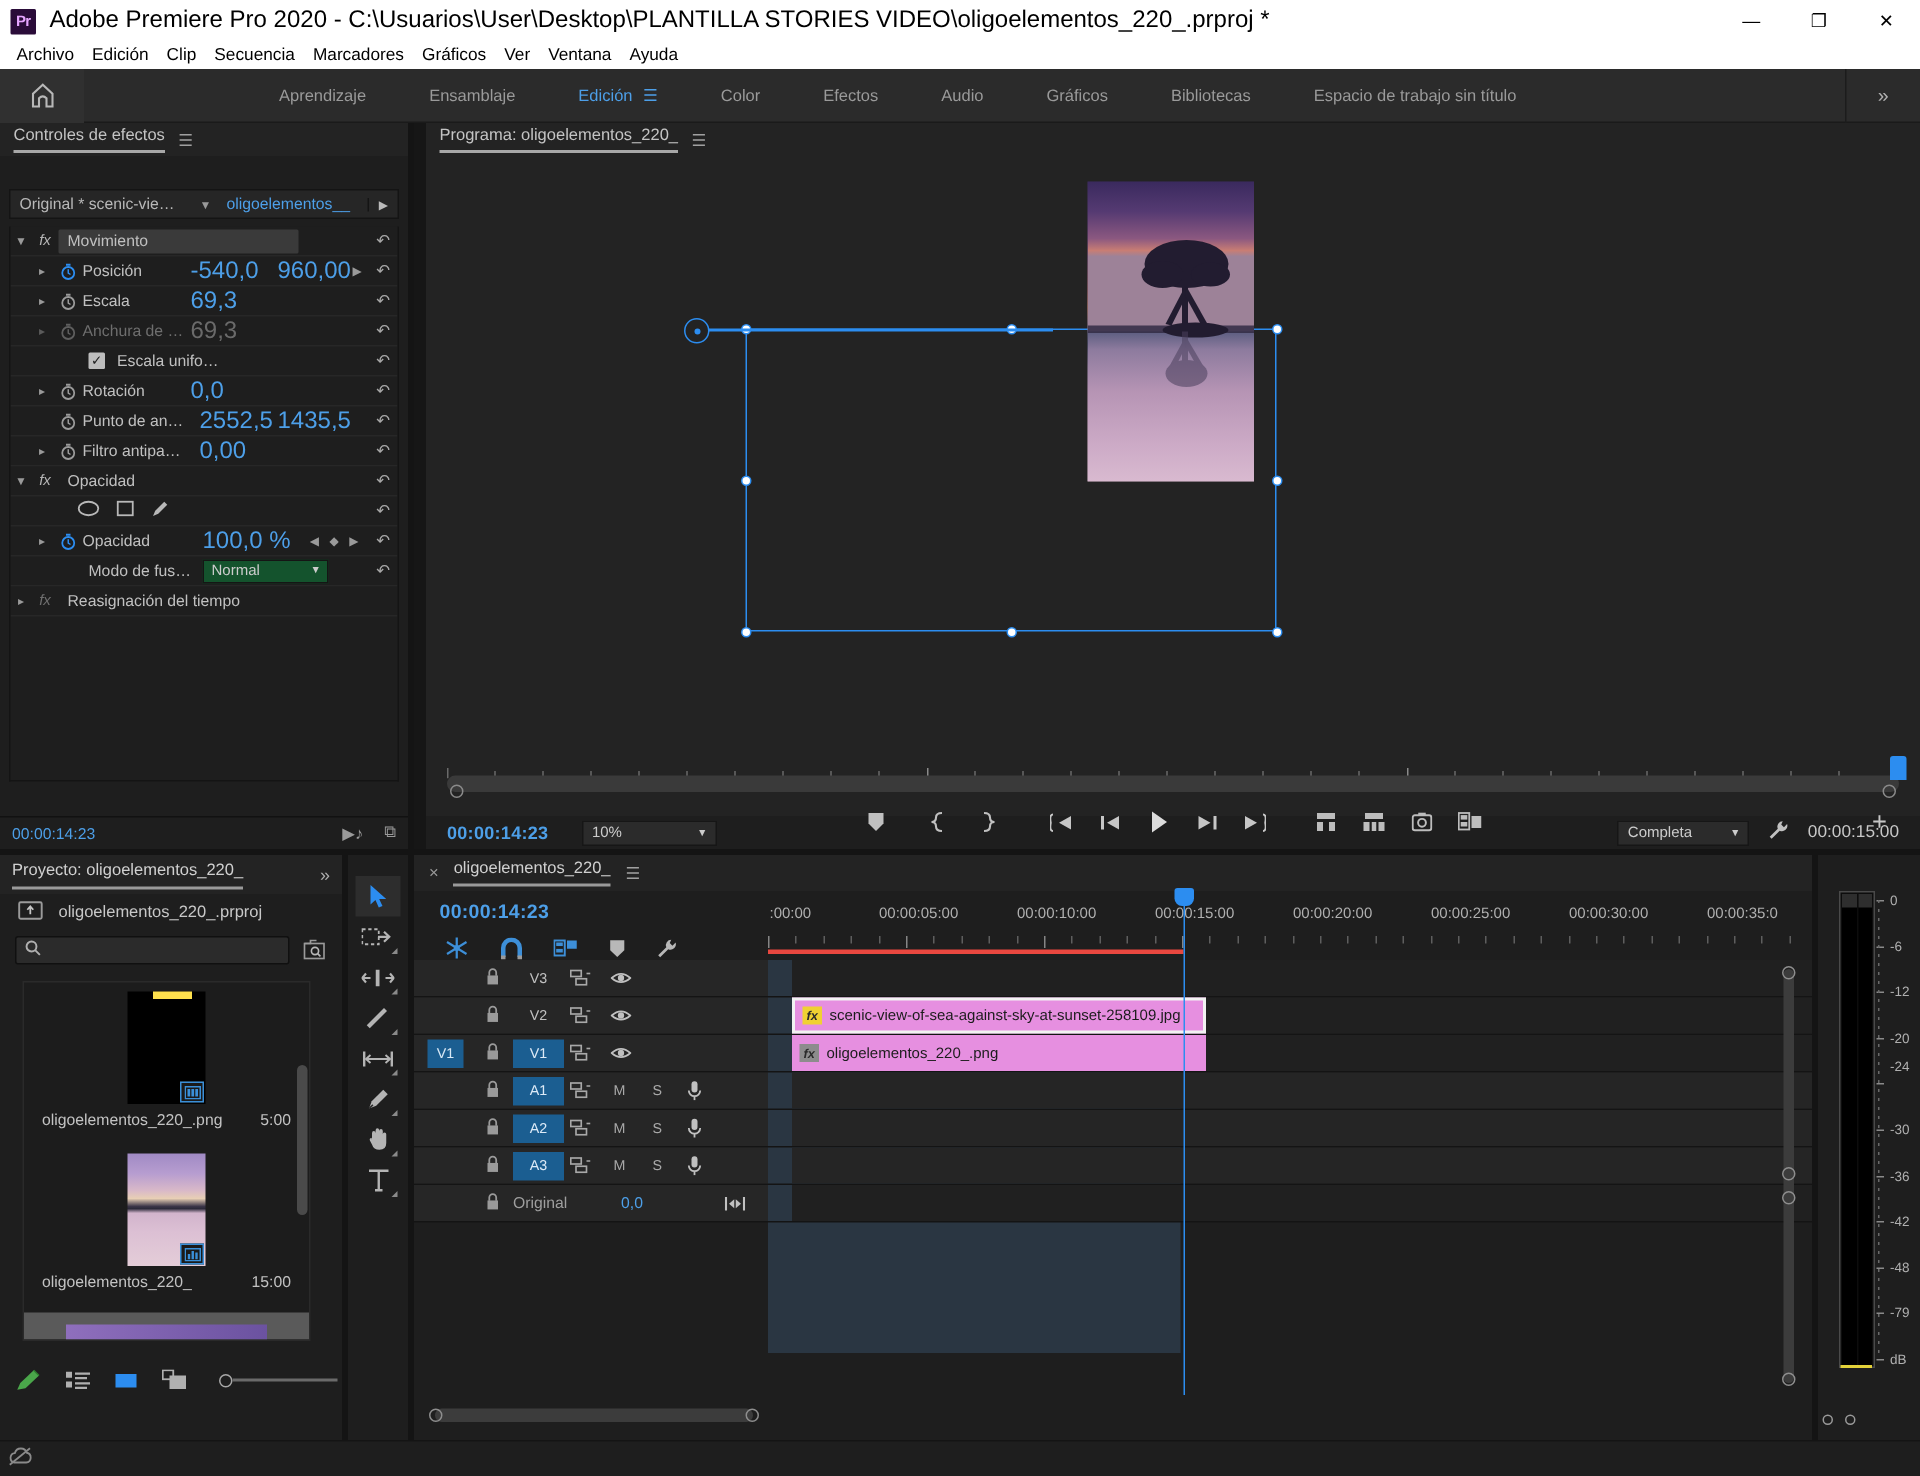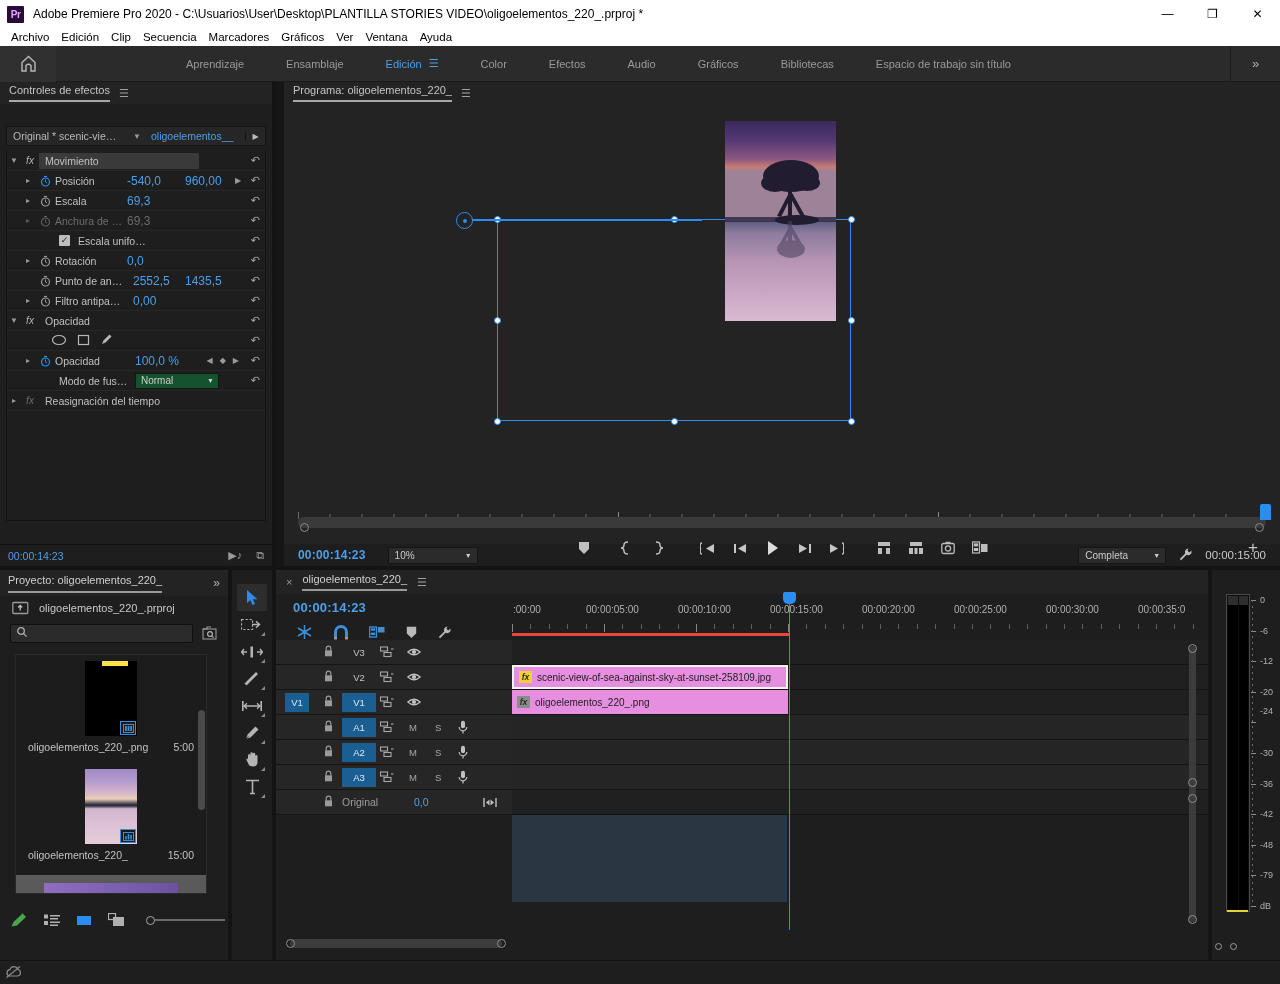--- a/index.html
+++ b/index.html
@@ -18,21 +18,21 @@
   .titlebar {
     position: absolute; left: 0; top: 0; width: 1280px; height: 28px;
     background: #ffffff; display: flex; align-items: center;
   }
   .pr-logo {
     width: 17px; height: 17px; margin-left: 7px; background: #2a0c39;
     color: #e6a5ff; font-size: 10px; font-weight: bold;
     display: flex; align-items: center; justify-content: center;
     border-radius: 1px; letter-spacing: -0.5px;
   }
-  .title-text { margin-left: 9px; font-size: 12px; color: #000; white-space: nowrap; }
+  .title-text { margin-left: 9px; font-size: 16px; color: #000; white-space: nowrap; }
   .win-btns { margin-left: auto; display: flex; height: 28px; }
   .win-btn {
     width: 45px; height: 28px; display: flex; align-items: center;
     justify-content: center; color: #000; font-size: 12px;
   }
 
   
   .menubar {
     position: absolute; left: 0; top: 28px; width: 1280px; height: 18px;
     background: #ffffff; display: flex; align-items: center; padding-left: 5px;
@@ -103,21 +103,21 @@
   .ec-row.video-head { background: #232323; }
   .ec-tw { width: 14px; text-align: center; font-size: 8px; color: #9a9a9a; }
   .ec-fx { width: 18px; text-align: center; font-size: 10px; color: #b4b4b4; font-style: italic; }
   .ec-stopwatch { width: 20px; display: flex; align-items: center; justify-content: center; }
   .ec-label { font-size: 10.5px; color: #c0c0c0; white-space: nowrap; }
   .ec-label.dim { color: #6e6e6e; }
   .ec-label.boxed {
     background: #3a3a3a; height: 16px; line-height: 16px;
     padding: 0 6px; width: 160px; border-radius: 1px;
   }
-  .ec-val { font-size: 12px; color: #4d9fe8; position: absolute; }
+  .ec-val { font-size: 16px; color: #4d9fe8; position: absolute; }
   .ec-val.dim { color: #6a6a6a; }
   .ec-reset { position: absolute; right: 5px; font-size: 11px; color: #a8a8a8; }
   .ec-kf-nav { position: absolute; right: 26px; display: flex; align-items: center; gap: 7px; }
   .ec-kf-nav span { font-size: 8px; color: #9a9a9a; }
   .ec-checkbox {
     width: 11px; height: 11px; background: #bdbdbd; border-radius: 1px;
     display: flex; align-items: center; justify-content: center;
     color: #222; font-size: 9px; line-height: 11px;
   }
   .mask-tools { display: flex; align-items: center; gap: 10px; margin-left: 44px; }
@@ -340,21 +340,21 @@
   }
   .tl-cti-line {
     position: absolute; top: 34px; width: 1px; bottom: 30px;
     background: #2c8df0; z-index: 5;
   }
   .tl-blue-region {
     position: absolute; left: 236px; top: 70px; width: 275px; bottom: 58px;
     background: #2a3642;
   }
   .tl-tracks { position: absolute; left: 0; top: 70px; width: 936px; bottom: 28px; }
-  .track-row { position: relative; border-bottom: 1px solid #141414; display: flex; }
+  .track-row { position: relative; border-bottom: 1px solid #141414; display: flex; gap: 16px; }
   .track-head {
     width: 236px; height: 100%; background: #262626; display: flex;
     align-items: center; position: relative;
   }
   .track-target {
     position: absolute; left: 9px; width: 24px; height: 19px;
     background: #1b5e91; color: #d8e8f5; font-size: 9.5px;
     display: flex; align-items: center; justify-content: center;
   }
   .track-lock { position: absolute; left: 48px; color: #9a9a9a; }

